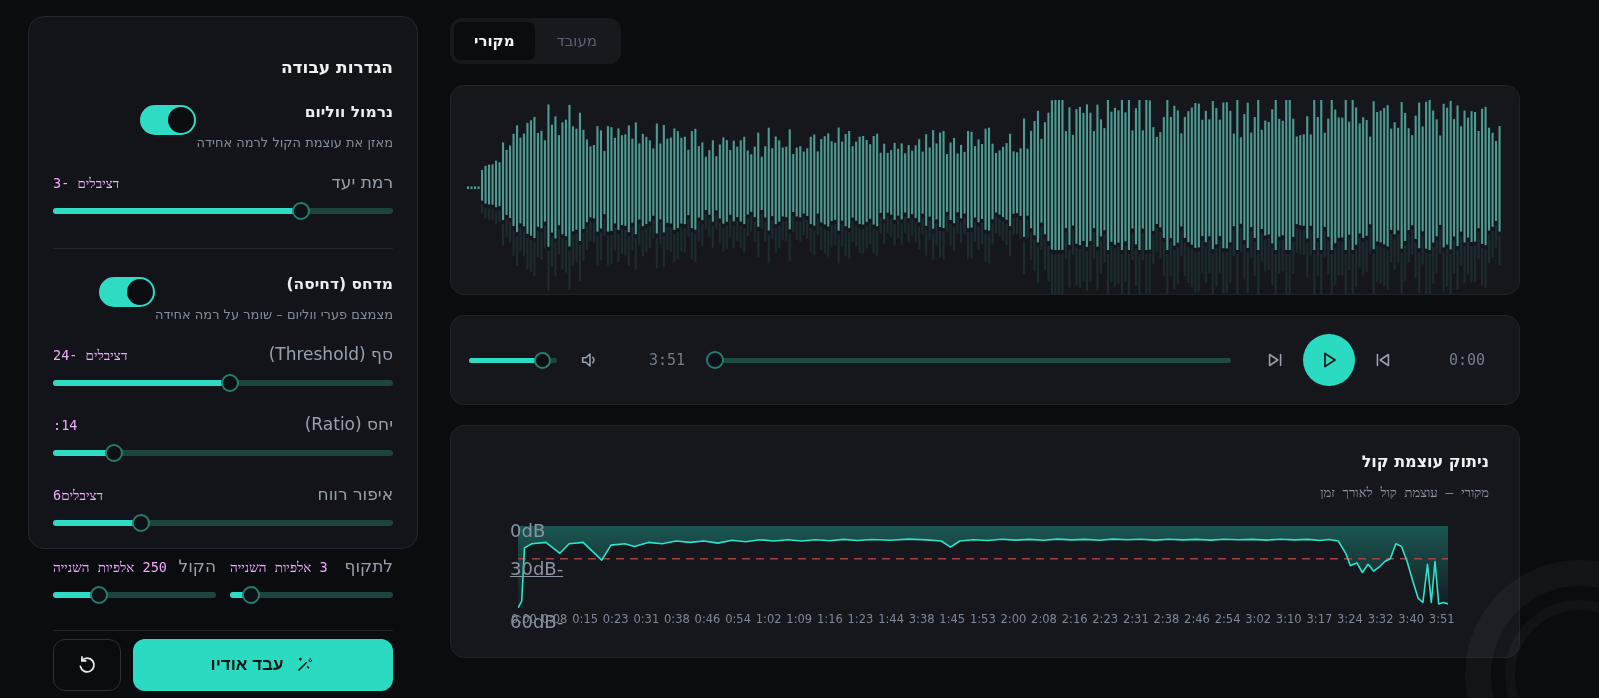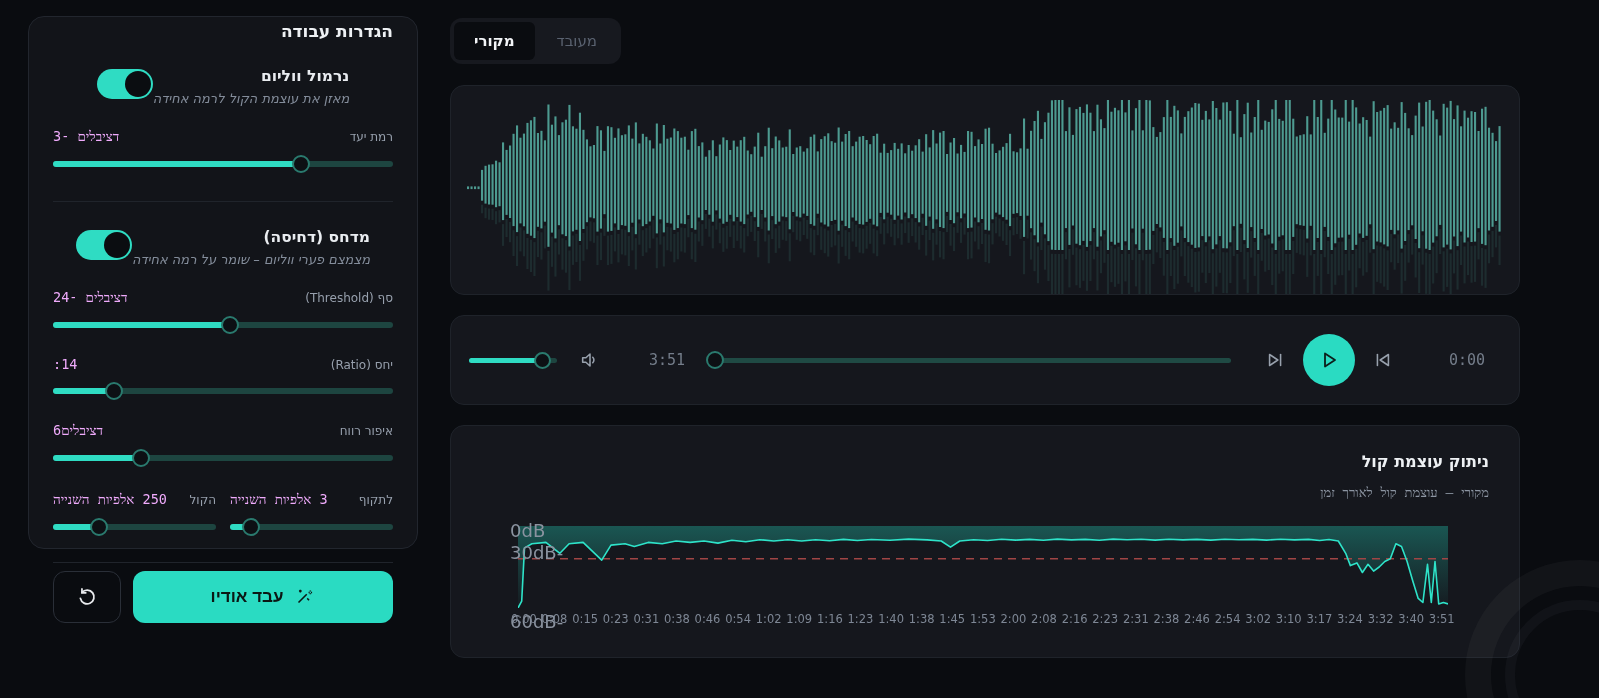--- a/index.html
+++ b/index.html
@@ -3,36 +3,36 @@
 <meta charset="utf-8">
 <style>
   * { margin:0; padding:0; box-sizing:border-box; }
   html,body { width:1599px; height:698px; background:#0a0c10; overflow:hidden;
     font-family:"DejaVu Sans","Liberation Sans",sans-serif; }
   .mono { font-family:"DejaVu Sans Mono","DejaVu Serif",monospace; }
 
   
   .settings-panel { position:absolute; right:1181px; left:28px; top:16px; height:533px;
     background:#121419; border:1px solid #22262e; border-radius:16px; direction:rtl;
-    padding:4px 24px; }
+    padding:40px 24px; }
   .panel-title { color:#eef1f4; font-size:17px; font-weight:bold; text-align:right; }
 
   .module { margin-top:26px; }
-  .module-head { display:flex; justify-content:center; align-items:flex-start; }
+  .module-head { display:flex; justify-content:flex-start; align-items:flex-start; }
   .module-titles { text-align:right; }
   .module-title { color:#e9ecf0; font-size:15.5px; font-weight:bold; }
-  .module-desc { color:#848d9b; font-size:13px; margin-top:6px;font-style:italic; }
+  .module-desc { color:#848d9b; font-size:13px; margin-top:14px; }
   .toggle { width:56px; height:30px; background:#2fdcc3; border-radius:15px; position:relative;
     flex:0 0 auto; margin-top:2px; cursor:pointer; }
   .toggle .knob { position:absolute; top:2px; left:28px; width:26px; height:26px;
     background:#0b0d11; border-radius:50%; }
 
   .slider-row { margin-top:22px; }
   .slider-head { display:flex; justify-content:space-between; align-items:baseline; }
-  .slider-label { color:#97a0ad; font-size:12px; }
+  .slider-label { color:#97a0ad; font-size:17px; }
   .slider-value { color:#f0abfc; font-size:13.5px; }
   .slider { position:relative; height:18px; margin-top:10px; direction:ltr; }
   .slider .track { position:absolute; top:6px; left:0; right:0; height:6px; border-radius:3px;
     background:#1d4540; }
   .slider .fill { position:absolute; top:6px; left:0; height:6px; border-radius:3px;
     background:#2fdcc3; }
   .slider .handle { position:absolute; top:0; width:18px; height:18px; border-radius:50%;
     background:#0d1014; border:2px solid #2a7a6e; }
 
   .dual-row { display:flex; gap:14px; margin-top:24px; }
@@ -846,21 +846,21 @@
         <line x1="7" y1="6" x2="7" y2="18" stroke-linecap="round"></line>
     </svg>
   </button>
   <span class="time-text mono" dir="ltr" style="margin:0 34px 0 56px;">0:00</span>
 </div>
 
 <div class="chart-panel">
   <div class="chart-title">ניתוק עוצמת קול</div>
   <div class="chart-legend mono">מקורי — עוצמת קול לאורך זמן</div>
   <span class="ylabel" style="top:94px;">0dB</span>
-  <span class="ylabel" style="top:116px;">30dB-</span>
+  <span class="ylabel" style="top:132px;text-decoration:underline;">30dB-</span>
   <span class="ylabel" style="top:185px;">60dB-</span>
   <div class="plot-wrap">
     <svg id="chart-svg" width="930" height="82" viewBox="0 0 930 82" preserveAspectRatio="none">
       <defs>
         <linearGradient id="areaGrad" x1="0" y1="0" x2="0" y2="1">
           <stop offset="0" stop-color="#1e8a7e" stop-opacity="0.55"></stop>
           <stop offset="1" stop-color="#1e8a7e" stop-opacity="0.03"></stop>
         </linearGradient>
       </defs>
       <path id="area-path" fill="url(#areaGrad)" stroke="none" d="M0,0 L0.0,82.0 L3.7,75.2 L6.5,21.9 L13.9,17.8 L27.9,16.4 L41.9,27.3 L51.1,17.8 L65.1,16.4 L83.7,34.2 L93.0,19.1 L107.0,17.8 L116.3,20.5 L130.2,16.4 L144.2,17.8 L158.1,15.0 L172.1,16.4 L186.0,15.0 L199.9,17.1 L213.9,14.3 L227.8,15.7 L241.8,13.7 L255.8,15.0 L269.7,13.7 L283.6,15.0 L297.6,13.7 L311.6,14.8 L325.5,13.4 L339.4,14.5 L353.4,13.5 L372.0,14.2 L390.6,13.1 L409.2,13.9 L423.2,15.0 L432.5,21.2 L441.8,15.0 L455.7,13.7 L469.6,14.5 L483.6,13.3 L497.6,14.1 L511.5,13.4 L525.4,14.2 L539.4,13.1 L553.4,13.9 L567.3,13.4 L581.3,14.2 L595.2,13.1 L609.1,13.8 L623.1,13.3 L637.1,14.1 L651.0,13.3 L664.9,13.9 L678.9,13.4 L692.9,14.1 L706.8,13.3 L720.8,13.8 L734.7,13.4 L748.7,14.1 L762.6,13.3 L776.5,13.9 L790.5,13.4 L801.7,14.5 L811.0,13.5 L820.3,15.0 L827.7,27.3 L832.4,39.6 L838.9,36.9 L844.4,46.5 L850.0,38.3 L855.6,45.1 L861.2,41.0 L866.8,35.5 L872.3,32.8 L877.9,17.8 L883.5,20.5 L889.1,35.5 L894.7,54.7 L900.2,72.4 L904.9,76.5 L909.5,38.3 L913.3,76.5 L917.0,35.5 L920.7,77.9 L925.4,76.5 L930.0,77.9 L930,0 Z"></path>
@@ -874,22 +874,22 @@
       <span dir="ltr">0:15</span>
       <span dir="ltr">0:23</span>
       <span dir="ltr">0:31</span>
       <span dir="ltr">0:38</span>
       <span dir="ltr">0:46</span>
       <span dir="ltr">0:54</span>
       <span dir="ltr">1:02</span>
       <span dir="ltr">1:09</span>
       <span dir="ltr">1:16</span>
       <span dir="ltr">1:23</span>
-      <span dir="ltr">1:40</span>
-      <span dir="ltr">1:38</span>
+      <span dir="ltr">1:44</span>
+      <span dir="ltr">3:38</span>
       <span dir="ltr">1:45</span>
       <span dir="ltr">1:53</span>
       <span dir="ltr">2:00</span>
       <span dir="ltr">2:08</span>
       <span dir="ltr">2:16</span>
       <span dir="ltr">2:23</span>
       <span dir="ltr">2:31</span>
       <span dir="ltr">2:38</span>
       <span dir="ltr">2:46</span>
       <span dir="ltr">2:54</span>

